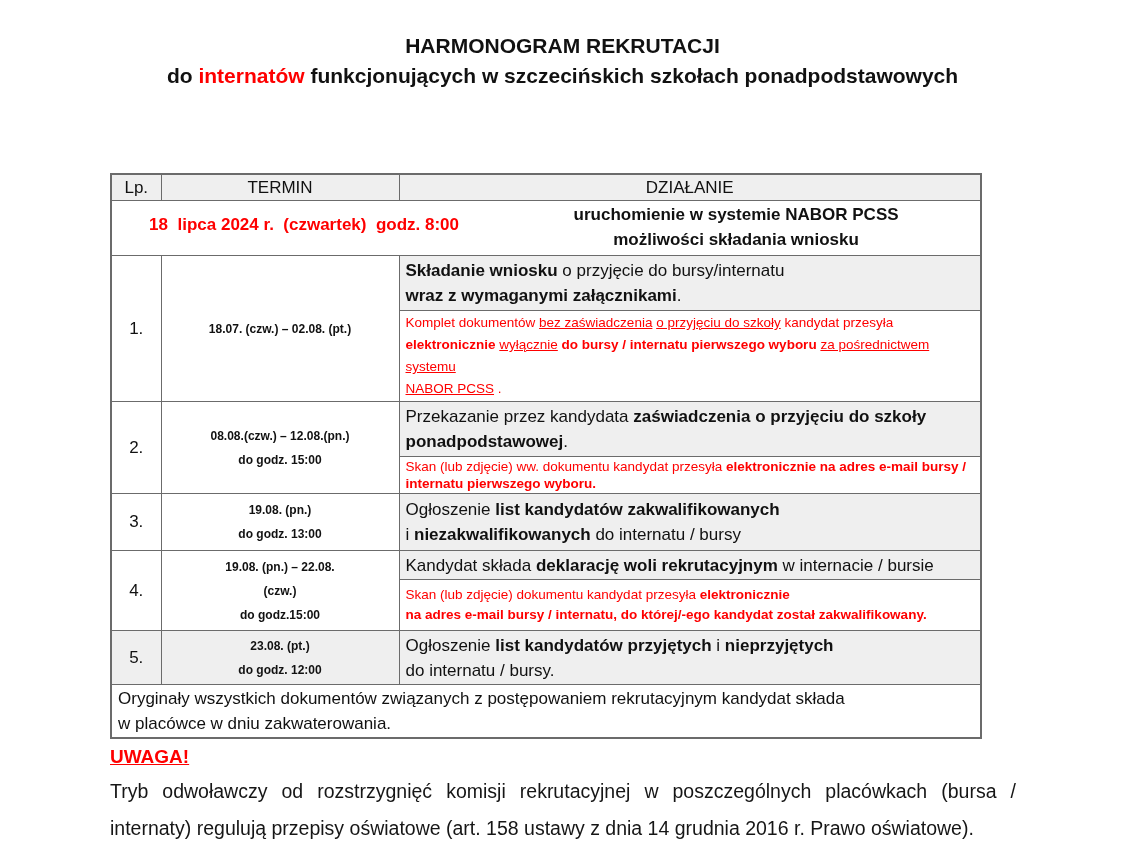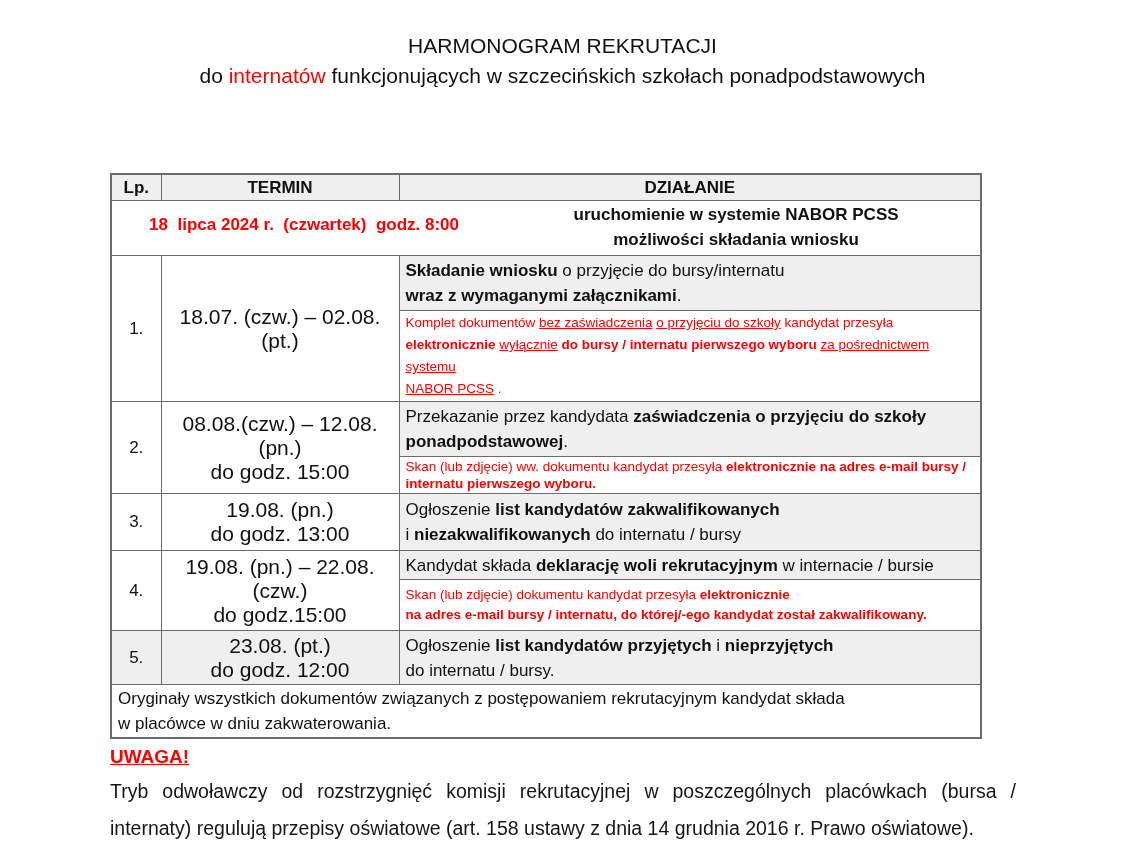--- a/index.html
+++ b/index.html
@@ -7,32 +7,32 @@
     width:1125px;height:842px;background:#ffffff;
     font-family:"Liberation Sans","DejaVu Sans",sans-serif;
     color:#111;position:relative;overflow:hidden;
   }
   .b{font-weight:bold;}
   .u{text-decoration:underline;}
   .red{color:#fe0000;}
 
   
   .title{position:absolute;top:31px;left:0;width:1125px;text-align:center;
-         font-weight:normal;font-size:21px;line-height:30px;}
+         font-weight:bold;font-size:21px;line-height:30px;}
 
   
   .sched{position:absolute;left:110px;top:173px;width:870px;
          border-collapse:collapse;table-layout:fixed;
          border:2px solid #6b6b6b;font-size:17px;}
   .sched td,.sched th{border:1.5px solid #6b6b6b;padding:1px 6px;vertical-align:middle;}
   .c1{width:50px;} .c2{width:238px;} .c3{width:582px;}
-  .head th{background:#efefef;font-size:17px;font-weight:bold;text-align:center;height:23px;padding:1px 2px;}
+  .head th{background:#efefef;font-size:17px;font-weight:normal;text-align:center;height:23px;padding:1px 2px;}
   .shaded{background:#efefef;}
   .num{text-align:center;font-size:17px;}
-  .term{text-align:center;font-weight:normal;font-size:21px;line-height:24px;}
+  .term{text-align:center;font-weight:bold;font-size:12px;line-height:24px;}
   .action{font-size:17px;line-height:25px;padding-left:9px;}
   .note{color:#fe0000;font-size:13.5px;line-height:17px;padding-left:9px;}
   .lh22{line-height:22px;}
   .lh20{line-height:20px;}
   .h52{height:52px;} .h78{height:78px;} .h34{height:34px;} .h54{height:54px;}
   .h26{height:26px;} .h48{height:48px;} .h51{height:51px;}
 
   
   .open-wrap{display:flex;align-items:flex-start;height:100%;}
   .open-date{width:44%;text-align:center;font-weight:bold;font-size:17px;

